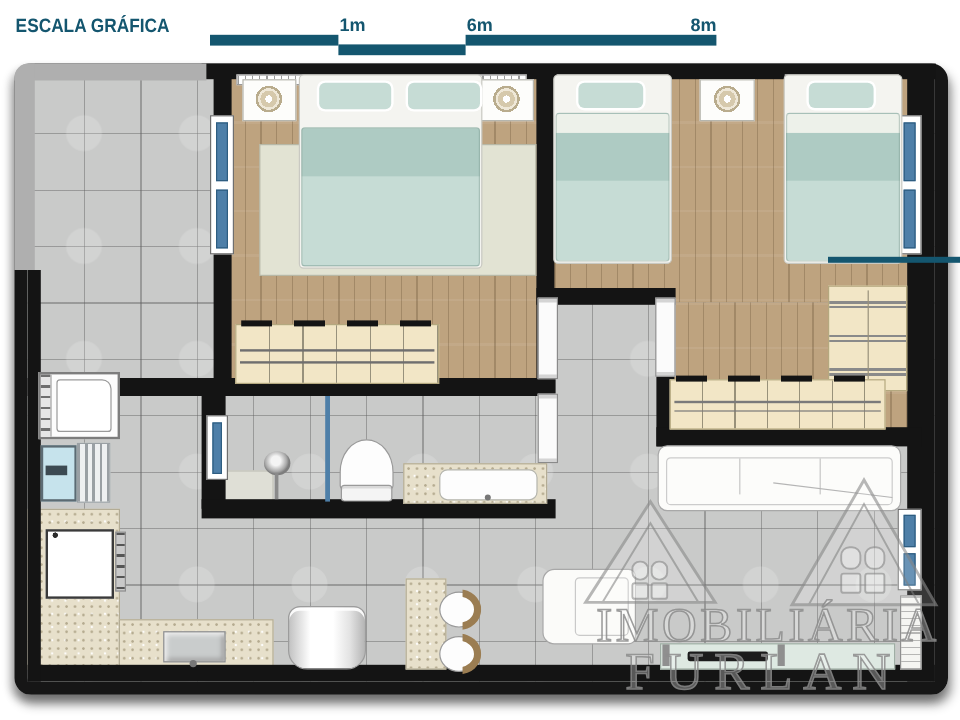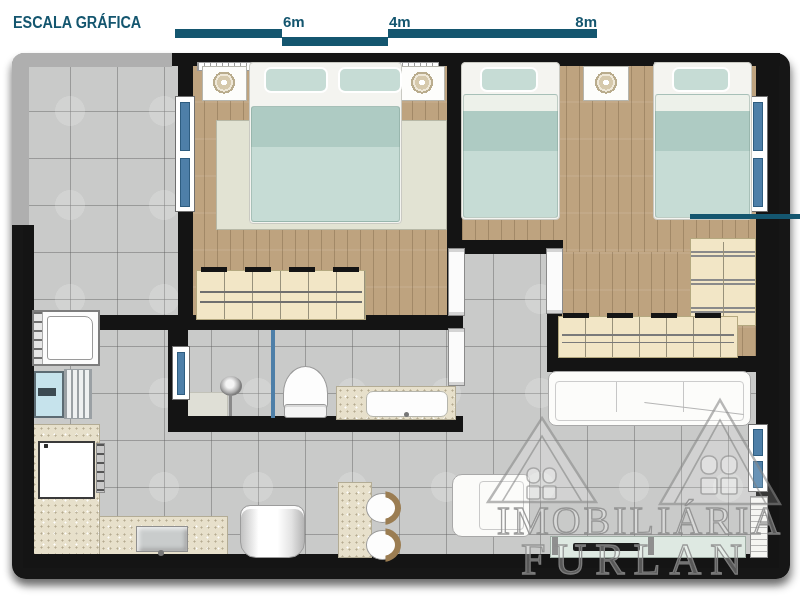--- a/index.html
+++ b/index.html
@@ -122,22 +122,22 @@
 </style>
 </head>
 <body>
 
 <div id="stage">
 
   <div class="sb-title">ESCALA GRÁFICA</div>
   <div class="sb-seg" style="left:175px;top:29px;width:107px;height:9px"></div>
   <div class="sb-seg" style="left:282px;top:37px;width:106px;height:9px"></div>
   <div class="sb-seg" style="left:388px;top:29px;width:209px;height:9px"></div>
-  <div class="sb-lab" style="left:283px">6m</div>
-  <div class="sb-lab" style="left:389px">4m</div>
+  <div class="sb-lab" style="left:283px">1m</div>
+  <div class="sb-lab" style="left:389px">6m</div>
   <div class="sb-lab" style="left:555px;width:42px;text-align:right">8m</div>
 
   <div class="frame"></div>
 
   <div class="tile" style="left:23px;top:64px;width:756px;height:504px"></div>
   <div class="wood" style="left:191px;top:64px;width:258px;height:262px"></div>
   <div class="wood" style="left:449px;top:64px;width:319px;height:188px"></div>
   <div class="wood" style="left:560px;top:252px;width:208px;height:116px"></div>
   <div class="granite" style="left:23px;top:424px;width:77px;height:134px"></div>
   <div class="granite" style="left:99px;top:516px;width:129px;height:42px"></div>

